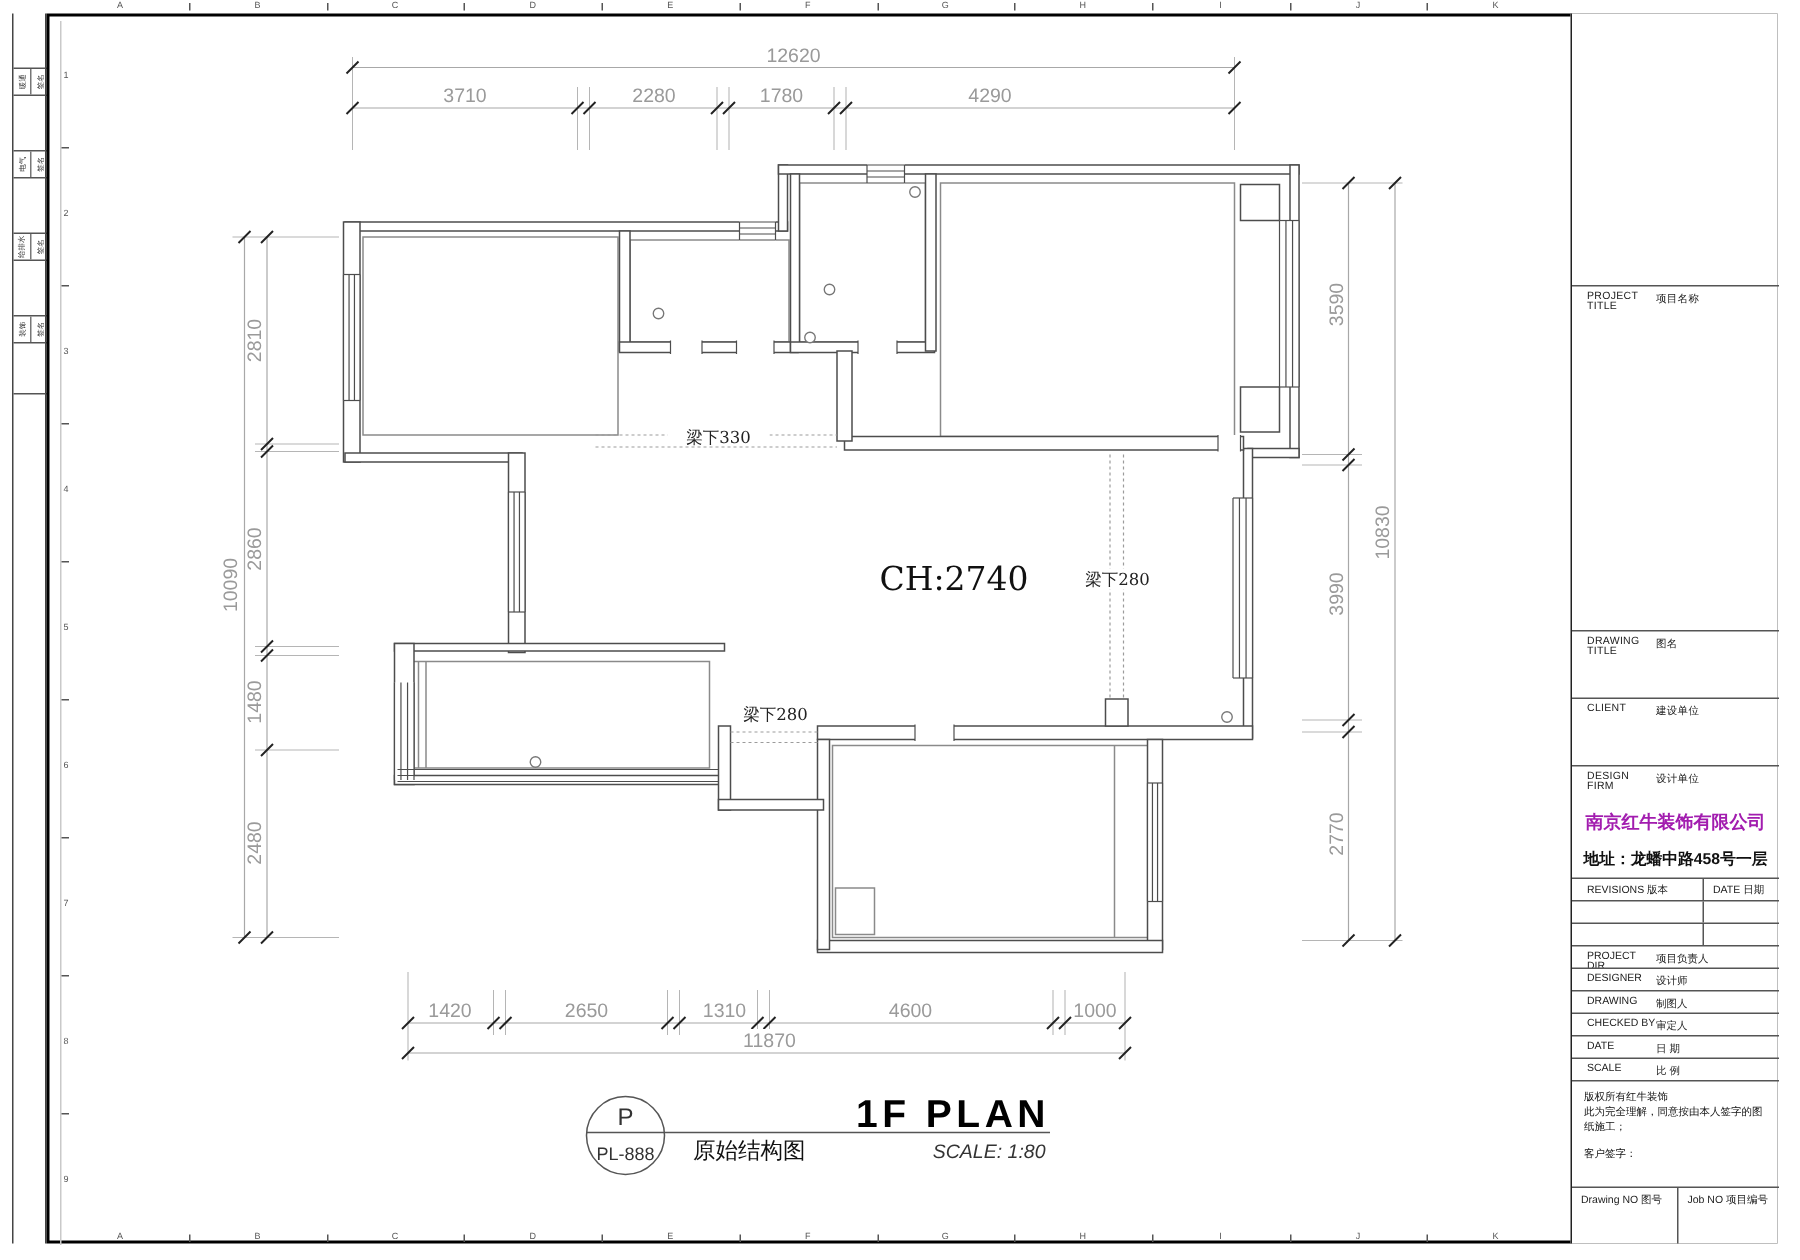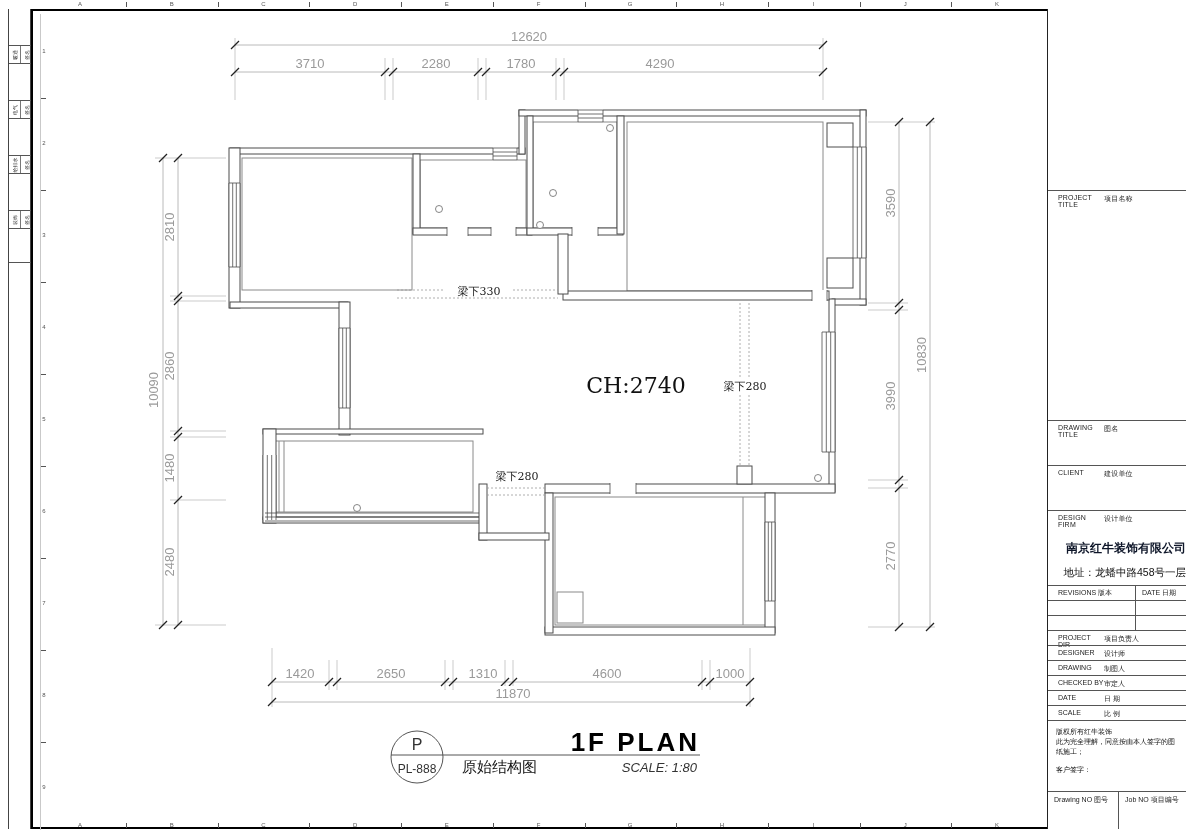--- a/index.html
+++ b/index.html
@@ -24,22 +24,22 @@
   #titleblock{position:absolute;left:1047px;top:9px;width:138px;height:820px;
     border-left:1px solid #222;box-sizing:border-box;background:#fff;color:#222;}
   .tb-sec{position:absolute;left:0;width:138px;box-sizing:border-box;border-top:1px solid #555;}
   .tb-label{display:flex;padding:3px 0 0 10px;font-size:7px;color:#222;letter-spacing:.2px;}
   .tb-label .en{width:46px;}
   .tb-label .cn{font-size:7px;}
   #tb-logo{position:absolute;left:0;top:0;width:138px;height:181px;}
   #tb-logo svg{position:absolute;left:24px;top:30px;}
   #logo-text{position:absolute;left:0;top:118px;width:138px;text-align:center;
     font-family:"DejaVu Serif",serif;font-size:17px;letter-spacing:8px;color:#000;text-indent:8px;}
-  #firm-name{margin-top:12px;text-align:right;font-size:12px;font-weight:bold;color:#0f172a;}
-  #firm-address{margin-top:9px;text-align:right;font-size:10.5px;font-weight:normal;color:#111;}
+  #firm-name{margin-top:12px;text-align:center;font-size:12px;font-weight:bold;color:#a21caf;}
+  #firm-address{margin-top:9px;text-align:center;font-size:10.5px;font-weight:bold;color:#111;}
   .rev-table{position:absolute;left:0;width:138px;box-sizing:border-box;}
   .rev-row{display:flex;border-top:1px solid #555;height:15px;box-sizing:border-box;}
   .rev-c1{width:88px;border-right:1px solid #555;box-sizing:border-box;padding:2px 0 0 10px;font-size:7px;}
   .rev-c2{flex:1;padding:2px 0 0 6px;font-size:7px;}
   .tb-row{display:flex;border-top:1px solid #555;height:15px;box-sizing:border-box;
     padding:3px 0 0 10px;font-size:7px;}
   .tb-row .en{width:46px;}
   #tb-notes{position:absolute;left:0;top:711px;width:138px;height:71px;border-top:1px solid #555;
     box-sizing:border-box;padding:6px 6px 0 8px;font-size:7px;line-height:10px;color:#111;}
   #tb-notes .sig{margin-top:8px;}

